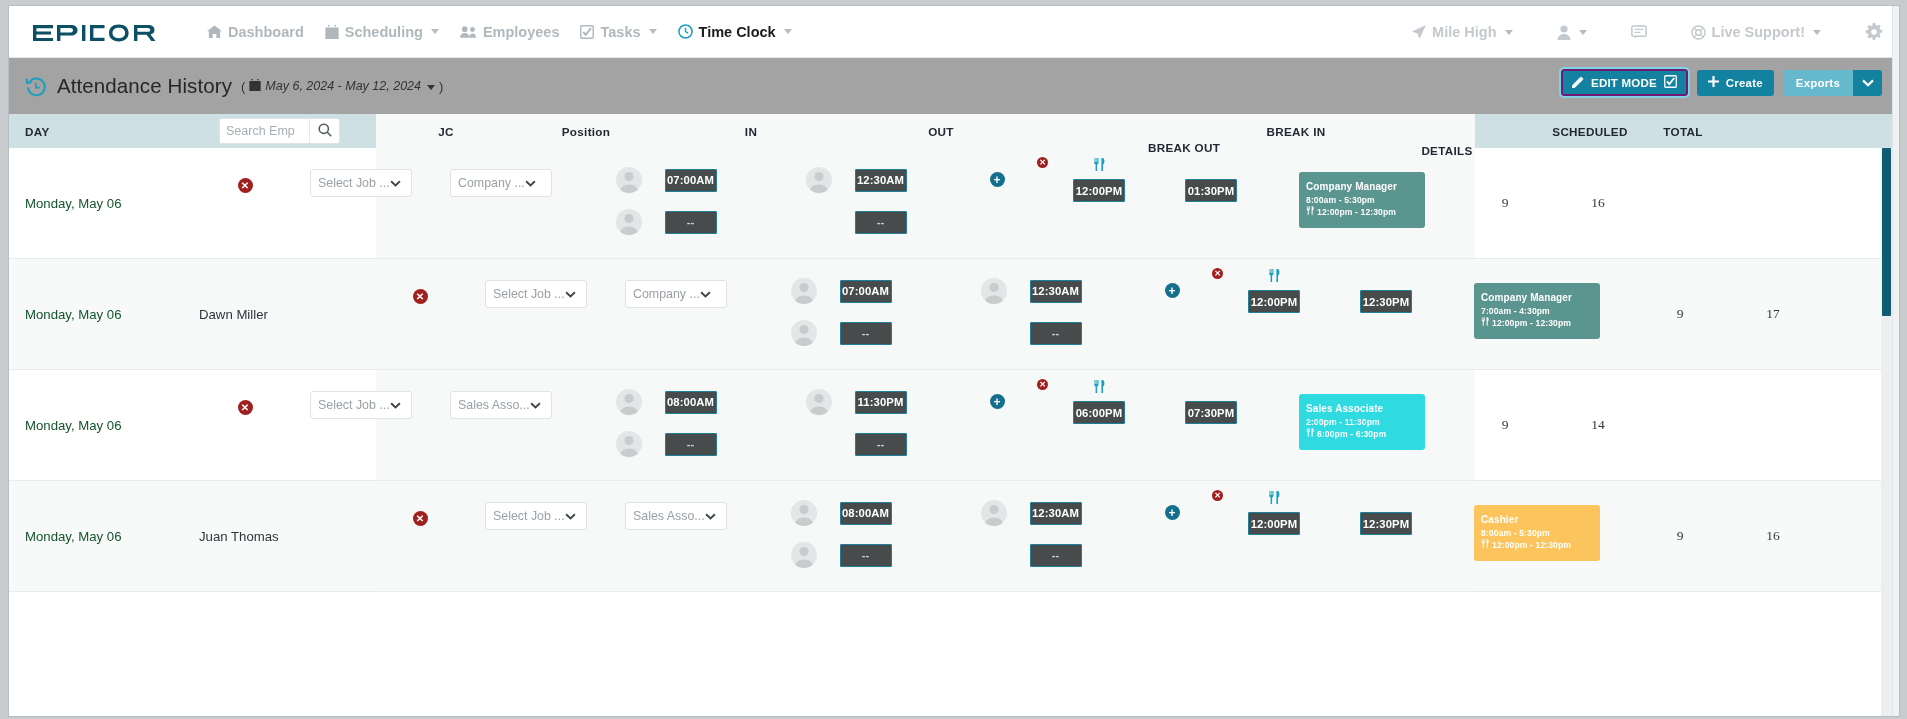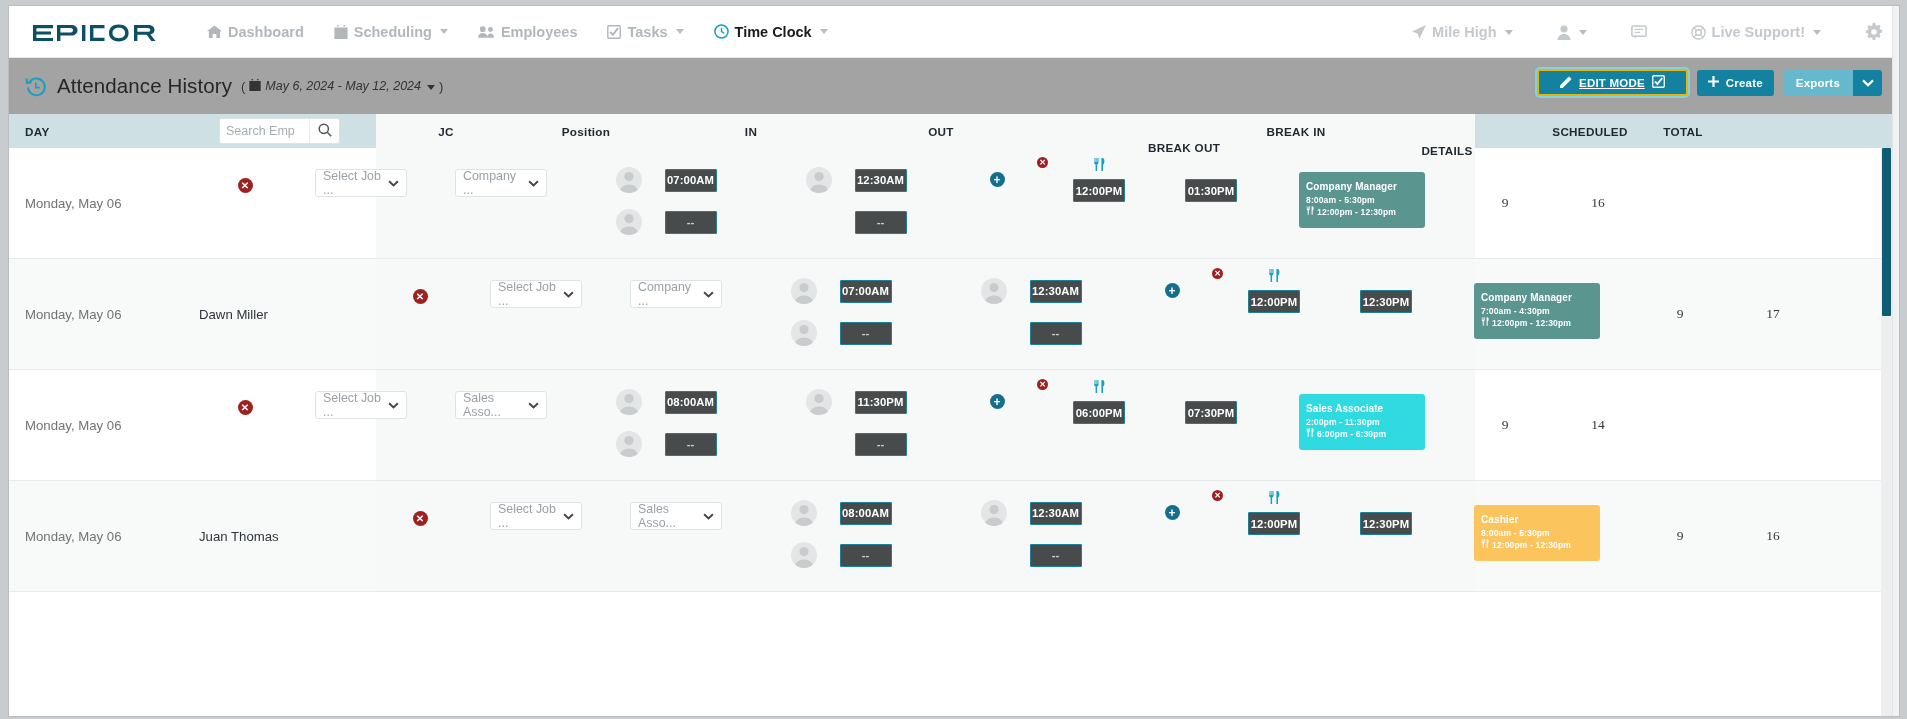--- a/index.html
+++ b/index.html
@@ -33,21 +33,21 @@
     color: #0d4f63;
     display: flex;
     align-items: center;
   }
   .logo svg { display: block; }
 
   .navitems {
     display: flex;
     align-items: flex-end;
     margin-left: 36px;
-    gap: 30px;
+    gap: 21px;
   }
   .navitem {
     display: flex;
     align-items: center;
     gap: 6px;
     font-size: 14.5px;
     color: #b0b8bc;
     font-weight: 600;
     cursor: pointer;
     white-space: nowrap;
@@ -125,25 +125,24 @@
     font-size: 11.5px;
     font-weight: 700;
     color: #fff;
     cursor: pointer;
     border: none;
     white-space: nowrap;
     letter-spacing: .2px;
   }
   .btn-edit {
     background: #1382a0;
-    border: 2px solid #eab308;
+    border: 2px solid #701a75;
     outline: 2px solid #7fd3e4;
-    padding: 0 21px;
+    padding: 0 9px;
     height: 27px;
-    text-decoration: underline;
   }
   .btn-create { background: #1382a0; }
   .btn-export {
     background: #66b9cc;
     border-radius: 3px 0 0 3px;
     padding: 0 13px;
   }
   .btn-export-caret {
     background: #1382a0;
     border-radius: 0 3px 3px 0;
@@ -243,21 +242,21 @@
     background: #f7f9f9;
     position: absolute;
     top: 0; bottom: 0;
   }
 
   .daycell {
     width: 190px;
     display: flex; align-items: center;
     padding-left: 16px;
     font-size: 13.2px;
-    color: #737373;
+    color: #14532d;
     position: relative; z-index: 2;
   }
   .namecell {
     width: 175px;
     display: flex; align-items: center;
     font-size: 13.2px;
     color: #2e343a;
     position: relative; z-index: 2;
   }
 
@@ -280,29 +279,29 @@
     cursor: pointer;
   }
   .xcircle.small { width: 11px; height: 11px; font-size: 8px; }
 
   .selcol {
     width: 140px;
     display: flex; flex-direction: column; align-items: center;
     padding-top: 21px;
   }
   .sel {
-    width: 92px; height: 28px;
+    width: 102px; height: 28px;
     background: #fff;
     border: 1px solid #dfe3e6;
     border-radius: 3px;
     display: flex; align-items: center;
     padding: 0 7px;
     font-size: 12.4px;
     color: #9aa1a6;
-    justify-content: space-between;
+    justify-content: flex-start;
     cursor: pointer;
   }
   .sel .chev { color: #3e464c; font-size: 11px; font-weight: 700; }
 
   .punchcol {
     width: 190px;
     display: flex; flex-direction: column;
     align-items: center;
     padding-top: 19px;
     gap: 16px;

